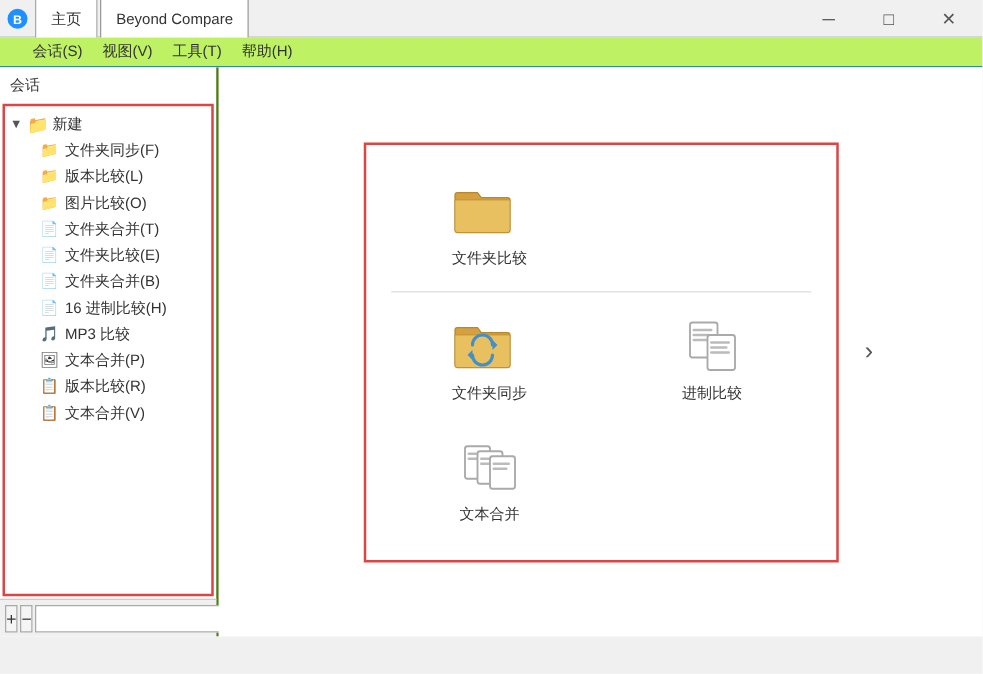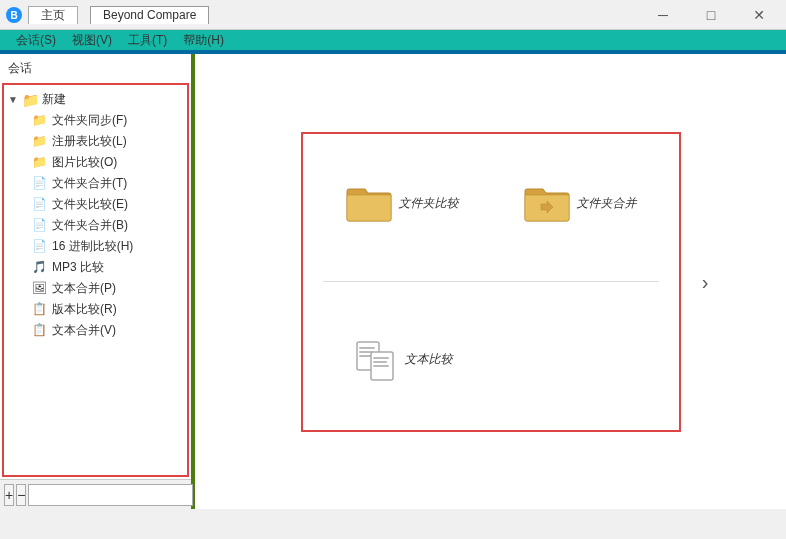--- a/index.html
+++ b/index.html
@@ -24,21 +24,21 @@
     }
     .titlebar-icon {
       width: 20px;
       height: 20px;
       margin-right: 4px;
       display: flex; align-items: center; justify-content: center;
     }
     .titlebar-tab {
       display: flex;
       align-items: center;
-      height: 18px;
+      height: 31px;
       padding: 0 12px;
       background: white;
       border: 1px solid #aaa;
       border-bottom: none;
       font-size: 12px;
       color: #333;
     }
     .titlebar-controls {
       margin-left: auto;
       display: flex;
@@ -52,42 +52,42 @@
       font-size: 14px;
       cursor: pointer;
       color: #555;
     }
 
     
     .menubar {
       display: flex;
       align-items: center;
       height: 24px;
-      background: #14b8a6;
-      padding: 0 8px;
-      border-bottom: 4px solid #0369a1;
+      background: #bef264;
+      padding: 0 18px;
+      border-bottom: 1px solid #0369a1;
     }
     .menubar-item {
       padding: 2px 8px;
       cursor: pointer;
       font-size: 12px;
       color: #333;
     }
 
     
     .main {
       display: flex;
       height: calc(539px - 30px - 24px - 30px);
       background: white;
     }
 
     
     .sidebar {
-      width: 195px;
-      border-right: 4px solid #4d7c0f;
+      width: 175px;
+      border-right: 2px solid #4d7c0f;
       display: flex;
       flex-direction: column;
       background: white;
     }
     .sidebar-header {
       padding: 6px 8px 4px 8px;
       font-size: 12px;
       color: #333;
       font-weight: normal;
     }
@@ -183,27 +183,26 @@
       display: grid;
       grid-template-columns: 1fr 1fr;
       grid-template-rows: auto auto auto;
       gap: 10px 20px;
       align-items: center;
       justify-items: center;
       position: relative;
     }
     .action-item {
       display: flex;
-      flex-direction: row;
-      align-items: center;
+      flex-direction: column;
+      align-items: flex-start;
       gap: 6px;
       cursor: pointer;
       padding: 8px 12px;
       border-radius: 4px;
-      font-style: italic;
     }
     .action-icon {
       width: 48px;
       height: 48px;
       display: flex; align-items: center; justify-content: center;
     }
     .action-label {
       font-size: 12px;
       color: #333;
       text-align: center;
@@ -235,21 +234,21 @@
   <div class="titlebar-icon">
 
     <svg width="18" height="18" viewBox="0 0 18 18">
       <circle cx="9" cy="9" r="8" fill="#1e90ff"></circle>
       <text x="9" y="13" text-anchor="middle" fill="white" font-size="10" font-weight="bold">B</text>
     </svg>
   </div>
   <div class="titlebar-tab">
     <span>主页</span>
   </div>
-  <div class="titlebar-tab" style="margin-left:12px; background:#fff; border-color:#999;">
+  <div class="titlebar-tab" style="margin-left:2px; background:#fff; border-color:#999;">
     <span>Beyond Compare</span>
   </div>
   <div class="titlebar-controls">
     <div class="titlebar-btn">
       <span>─</span>
     </div>
     <div class="titlebar-btn">
       <span>□</span>
     </div>
     <div class="titlebar-btn close">
@@ -285,21 +284,21 @@
           <span class="tree-toggle">▼</span>
           <span class="tree-group-icon">📁</span>
           <span>新建</span>
         </div>
         <div class="tree-item">
           <span class="tree-item-icon">📁</span>
           <span>文件夹同步(F)</span>
         </div>
         <div class="tree-item">
           <span class="tree-item-icon">📁</span>
-          <span>注册表比较(L)</span>
+          <span>版本比较(L)</span>
         </div>
         <div class="tree-item">
           <span class="tree-item-icon">📁</span>
           <span>图片比较(O)</span>
         </div>
         <div class="tree-item">
           <span class="tree-item-icon">📄</span>
           <span>文件夹合并(T)</span>
         </div>
         <div class="tree-item">
@@ -349,52 +348,73 @@
       <div class="action-item">
         <div class="action-icon">
           <svg width="48" height="40" viewBox="0 0 48 40">
             <path d="M2 8 Q2 6 4 6 L20 6 L23 10 L44 10 Q46 10 46 12 L46 36 Q46 38 44 38 L4 38 Q2 38 2 36 Z" fill="#d4a040" stroke="#b8882a" stroke-width="1"></path>
             <path d="M2 12 L46 12 L46 36 Q46 38 44 38 L4 38 Q2 38 2 36 Z" fill="#e8c060" stroke="#b8882a" stroke-width="0.5"></path>
           </svg>
         </div>
         <span class="action-label">文件夹比较</span>
       </div>
 
+
+      <div class="row-divider"></div>
+
       <div class="action-item">
         <div class="action-icon">
-          <svg width="48" height="40" viewBox="0 0 48 40">
-            <path d="M2 8 Q2 6 4 6 L20 6 L23 10 L44 10 Q46 10 46 12 L46 36 Q46 38 44 38 L4 38 Q2 38 2 36 Z" fill="#d4a040" stroke="#b8882a" stroke-width="1"></path>
-            <path d="M2 12 L46 12 L46 36 Q46 38 44 38 L4 38 Q2 38 2 36 Z" fill="#e8c060" stroke="#b8882a" stroke-width="0.5"></path>
-
-            <polygon points="24,18 30,24 24,30 24,27 18,27 18,21 24,21" fill="#d4a040" stroke="#b8882a" stroke-width="0.5"></polygon>
+          <svg width="48" height="44" viewBox="0 0 48 44">
+
+            <path d="M2 10 Q2 8 4 8 L20 8 L23 12 L44 12 Q46 12 46 14 L46 38 Q46 40 44 40 L4 40 Q2 40 2 38 Z" fill="#d4a040" stroke="#b8882a" stroke-width="1"></path>
+            <path d="M2 14 L46 14 L46 38 Q46 40 44 40 L4 40 Q2 40 2 38 Z" fill="#e8c060" stroke="#b8882a" stroke-width="0.5"></path>
+
+            <path d="M16 22 A8 8 0 0 1 32 22" fill="none" stroke="#4090cc" stroke-width="2.5" stroke-linecap="round"></path>
+            <polygon points="32,18 36,22 32,26" fill="#4090cc"></polygon>
+            <path d="M32 30 A8 8 0 0 1 16 30" fill="none" stroke="#4090cc" stroke-width="2.5" stroke-linecap="round"></path>
+            <polygon points="16,26 12,30 16,34" fill="#4090cc"></polygon>
           </svg>
         </div>
-        <span class="action-label">文件夹合并</span>
-      </div>
-
-      <div class="row-divider"></div>
-
+        <span class="action-label">文件夹同步</span>
+      </div>
 
       <div class="action-item">
         <div class="action-icon">
           <svg width="44" height="44" viewBox="0 0 44 44">
 
             <rect x="4" y="4" width="22" height="28" rx="2" ry="2" fill="white" stroke="#aaa" stroke-width="1.5"></rect>
             <rect x="6" y="9" width="16" height="2" rx="1" fill="#bbb"></rect>
             <rect x="6" y="13" width="14" height="2" rx="1" fill="#bbb"></rect>
             <rect x="6" y="17" width="16" height="2" rx="1" fill="#bbb"></rect>
             <rect x="18" y="14" width="22" height="28" rx="2" ry="2" fill="white" stroke="#aaa" stroke-width="1.5"></rect>
             <rect x="20" y="19" width="16" height="2" rx="1" fill="#bbb"></rect>
             <rect x="20" y="23" width="14" height="2" rx="1" fill="#bbb"></rect>
             <rect x="20" y="27" width="16" height="2" rx="1" fill="#bbb"></rect>
           </svg>
         </div>
-        <span class="action-label">文本比较</span>
-      </div>
-
+        <span class="action-label">进制比较</span>
+      </div>
+
+      <div class="action-item">
+        <div class="action-icon">
+          <svg width="44" height="44" viewBox="0 0 44 44">
+
+            <rect x="2" y="6" width="20" height="26" rx="2" ry="2" fill="white" stroke="#aaa" stroke-width="1.5"></rect>
+            <rect x="4" y="11" width="14" height="2" rx="1" fill="#bbb"></rect>
+            <rect x="4" y="15" width="12" height="2" rx="1" fill="#bbb"></rect>
+            <rect x="12" y="10" width="20" height="26" rx="2" ry="2" fill="white" stroke="#aaa" stroke-width="1.5"></rect>
+            <rect x="14" y="15" width="14" height="2" rx="1" fill="#bbb"></rect>
+            <rect x="14" y="19" width="12" height="2" rx="1" fill="#bbb"></rect>
+            <rect x="22" y="14" width="20" height="26" rx="2" ry="2" fill="white" stroke="#aaa" stroke-width="1.5"></rect>
+            <rect x="24" y="19" width="14" height="2" rx="1" fill="#bbb"></rect>
+            <rect x="24" y="23" width="12" height="2" rx="1" fill="#bbb"></rect>
+          </svg>
+        </div>
+        <span class="action-label">文本合并</span>
+      </div>
 
       <div class="nav-arrow">
         <span>›</span>
       </div>
     </div>
   </div>
 
 </div>
 
 </body></html>

